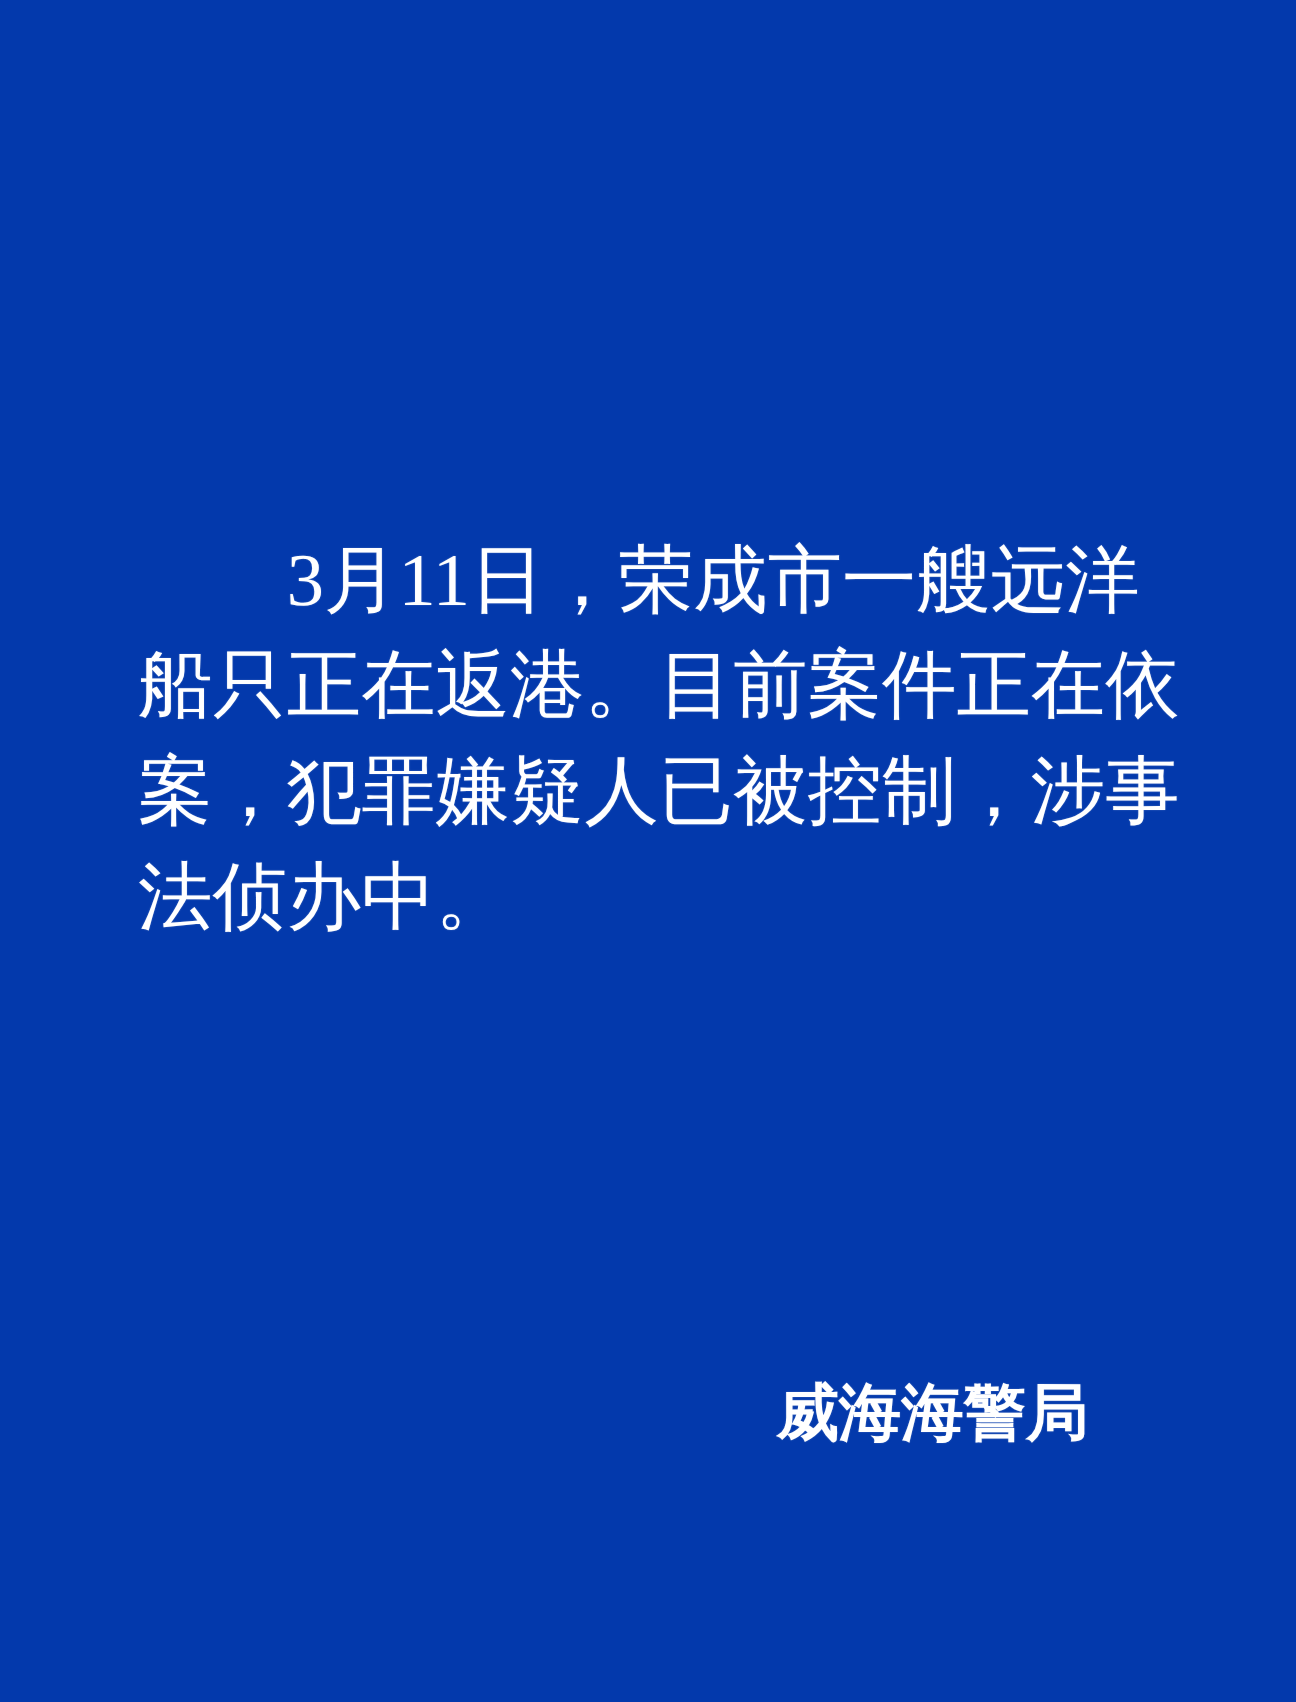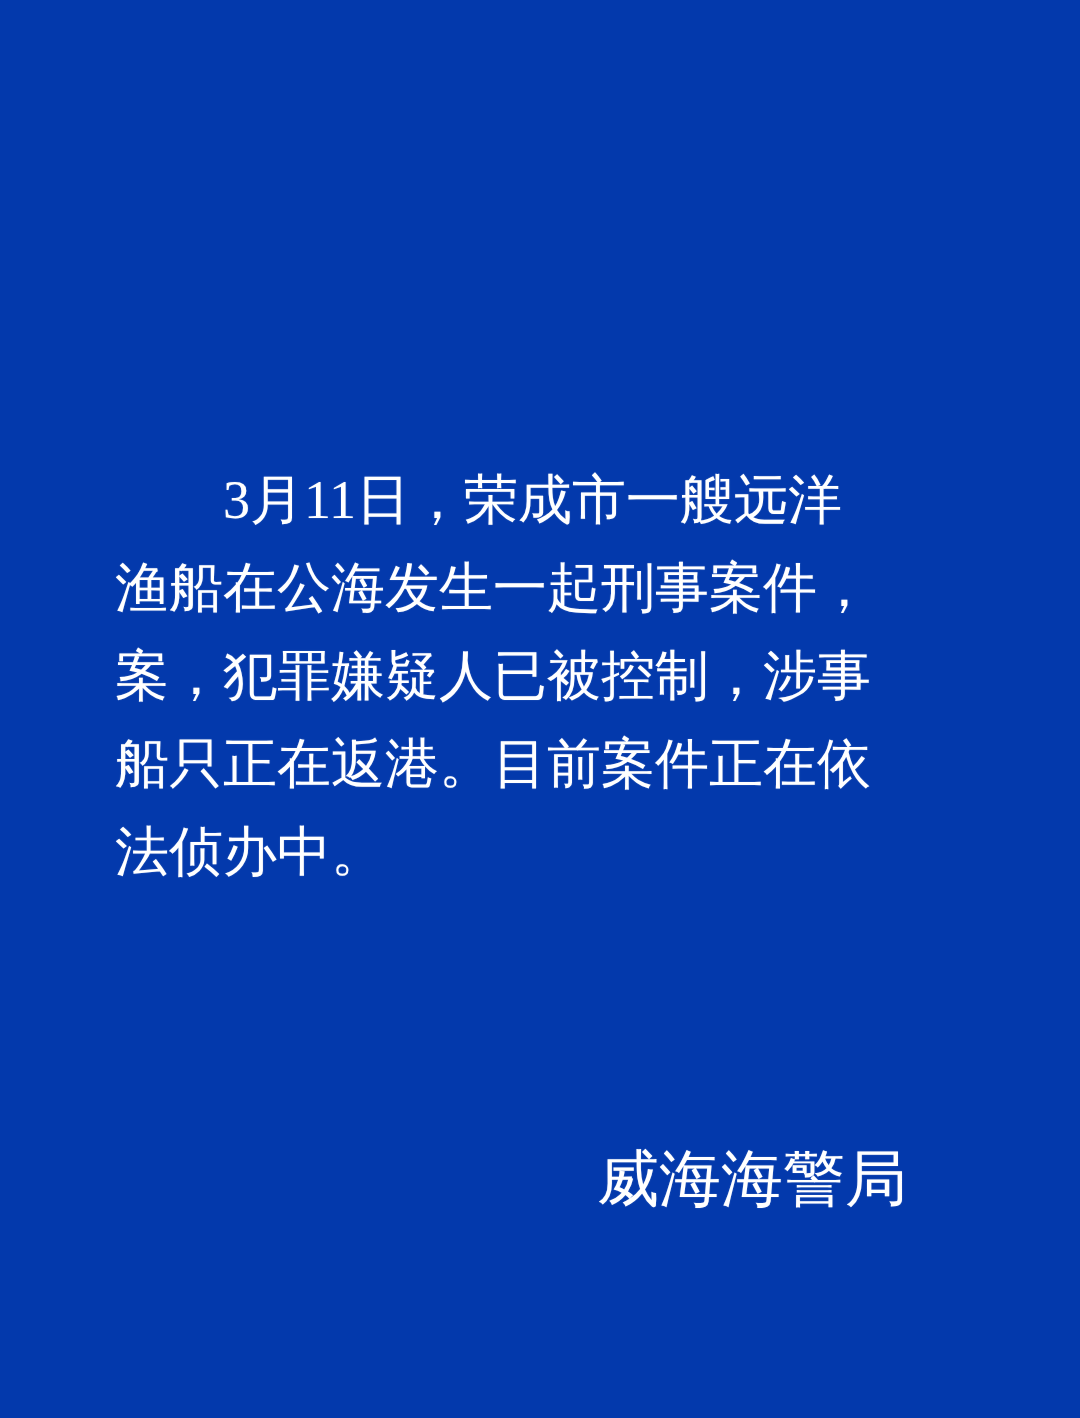--- a/index.html
+++ b/index.html
@@ -29,63 +29,63 @@
     text-align: center;
     font-size: 145px;
     font-weight: 700;
     line-height: 1.15;
     letter-spacing: 2px;
     text-shadow: 0 0 2px rgba(255,255,255,0.35);
     white-space: nowrap;
   }
   .notice-body {
     position: absolute;
-    top: 456px;
+    top: 440px;
     left: 115px;
     right: 110px;
-    font-size: 54px;
+    font-size: 62px;
     line-height: 88px;
     text-shadow: 0 0 1.5px rgba(255,255,255,0.3);
   }
   .notice-body .body-line {
     height: 88px;
     white-space: nowrap;
   }
   .notice-body .body-line.first-line {
     text-indent: 2em;
   }
   .notice-signature {
     position: absolute;
     top: 1135px;
     right: 173px;
-    font-size: 62px;
+    font-size: 52px;
     line-height: 88px;
     white-space: nowrap;
     text-shadow: 0 0 1.5px rgba(255,255,255,0.3);
+    font-weight: bold;
   }
   .notice-date {
     position: absolute;
     top: 1227px;
     right: 146px;
     font-size: 62px;
     line-height: 88px;
     white-space: nowrap;
     text-shadow: 0 0 1.5px rgba(255,255,255,0.3);
   }
 </style>
 </head>
 <body>
 
 <div class="notice-page">
 
 
   <div class="notice-body">
     <div class="body-line first-line">3月11日，荣成市一艘远洋</div>
-    <div class="body-line">渔船在公海发生一起刑事案件，</div>
+    <div class="body-line">船只正在返港。目前案件正在依</div>
     <div class="body-line">案，犯罪嫌疑人已被控制，涉事</div>
-    <div class="body-line">船只正在返港。目前案件正在依</div>
     <div class="body-line">法侦办中。</div>
   </div>
 
   <div class="notice-signature">威海海警局</div>
 
 
 </div>
 
 </body></html>

